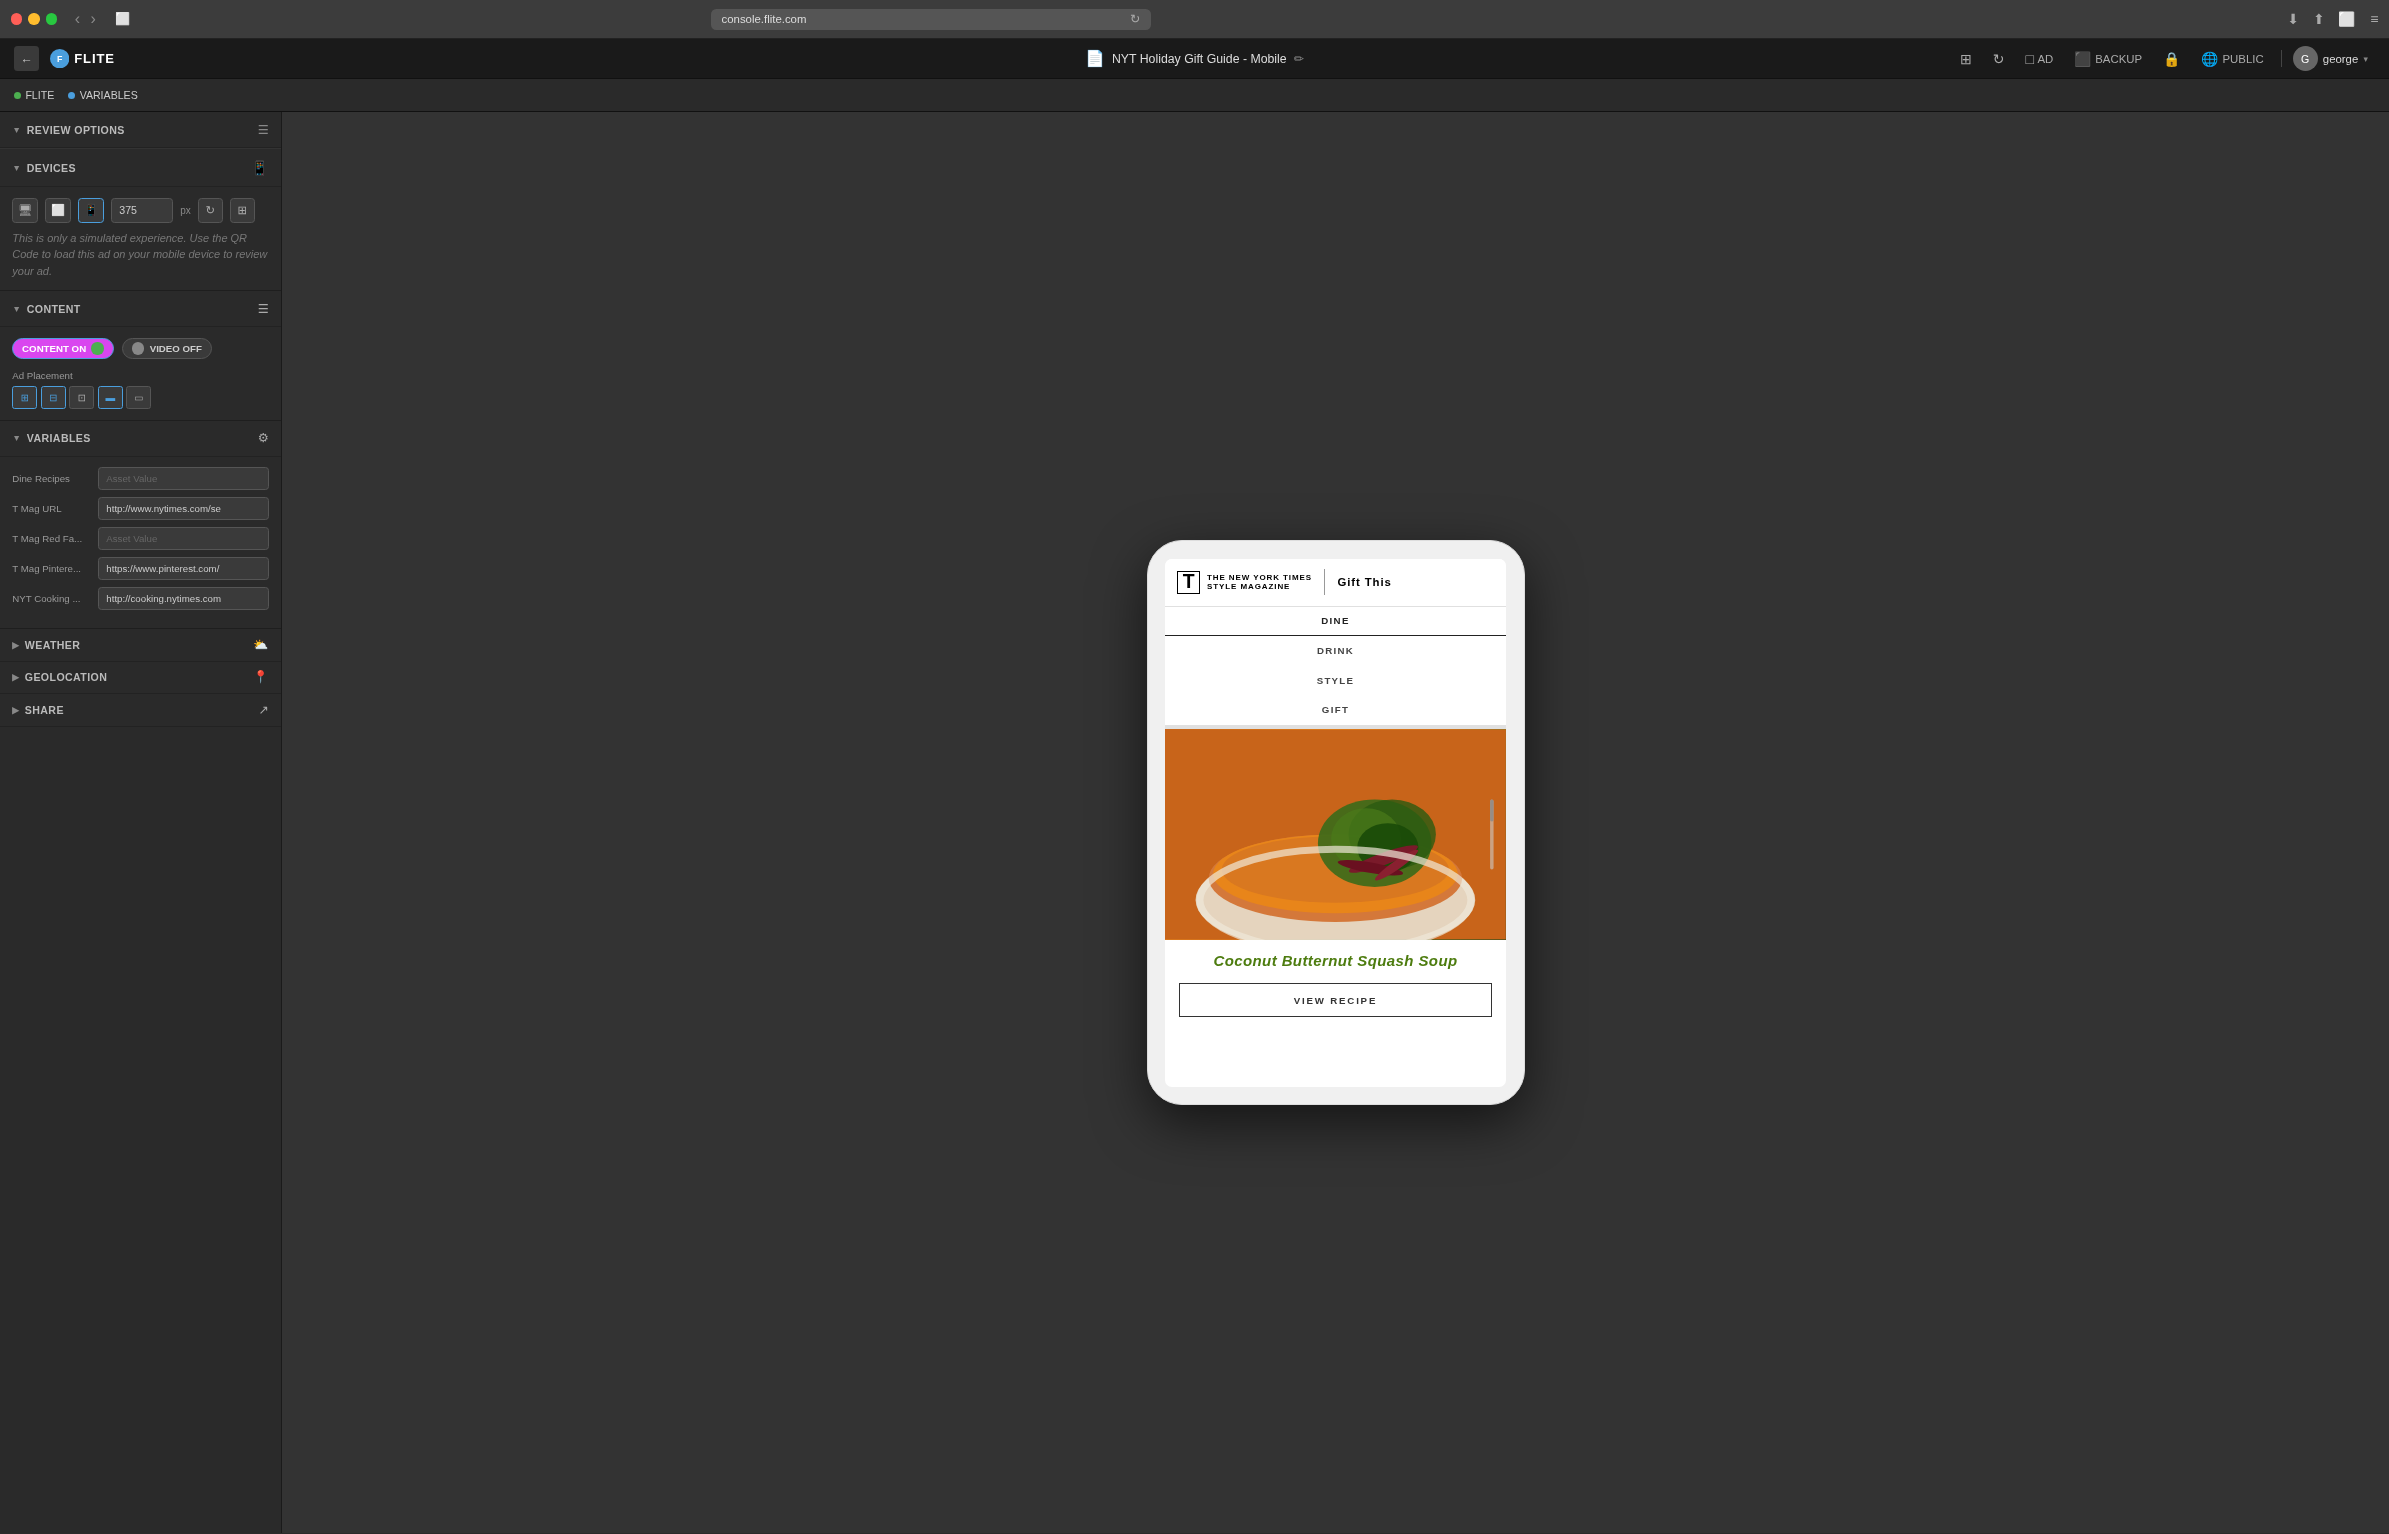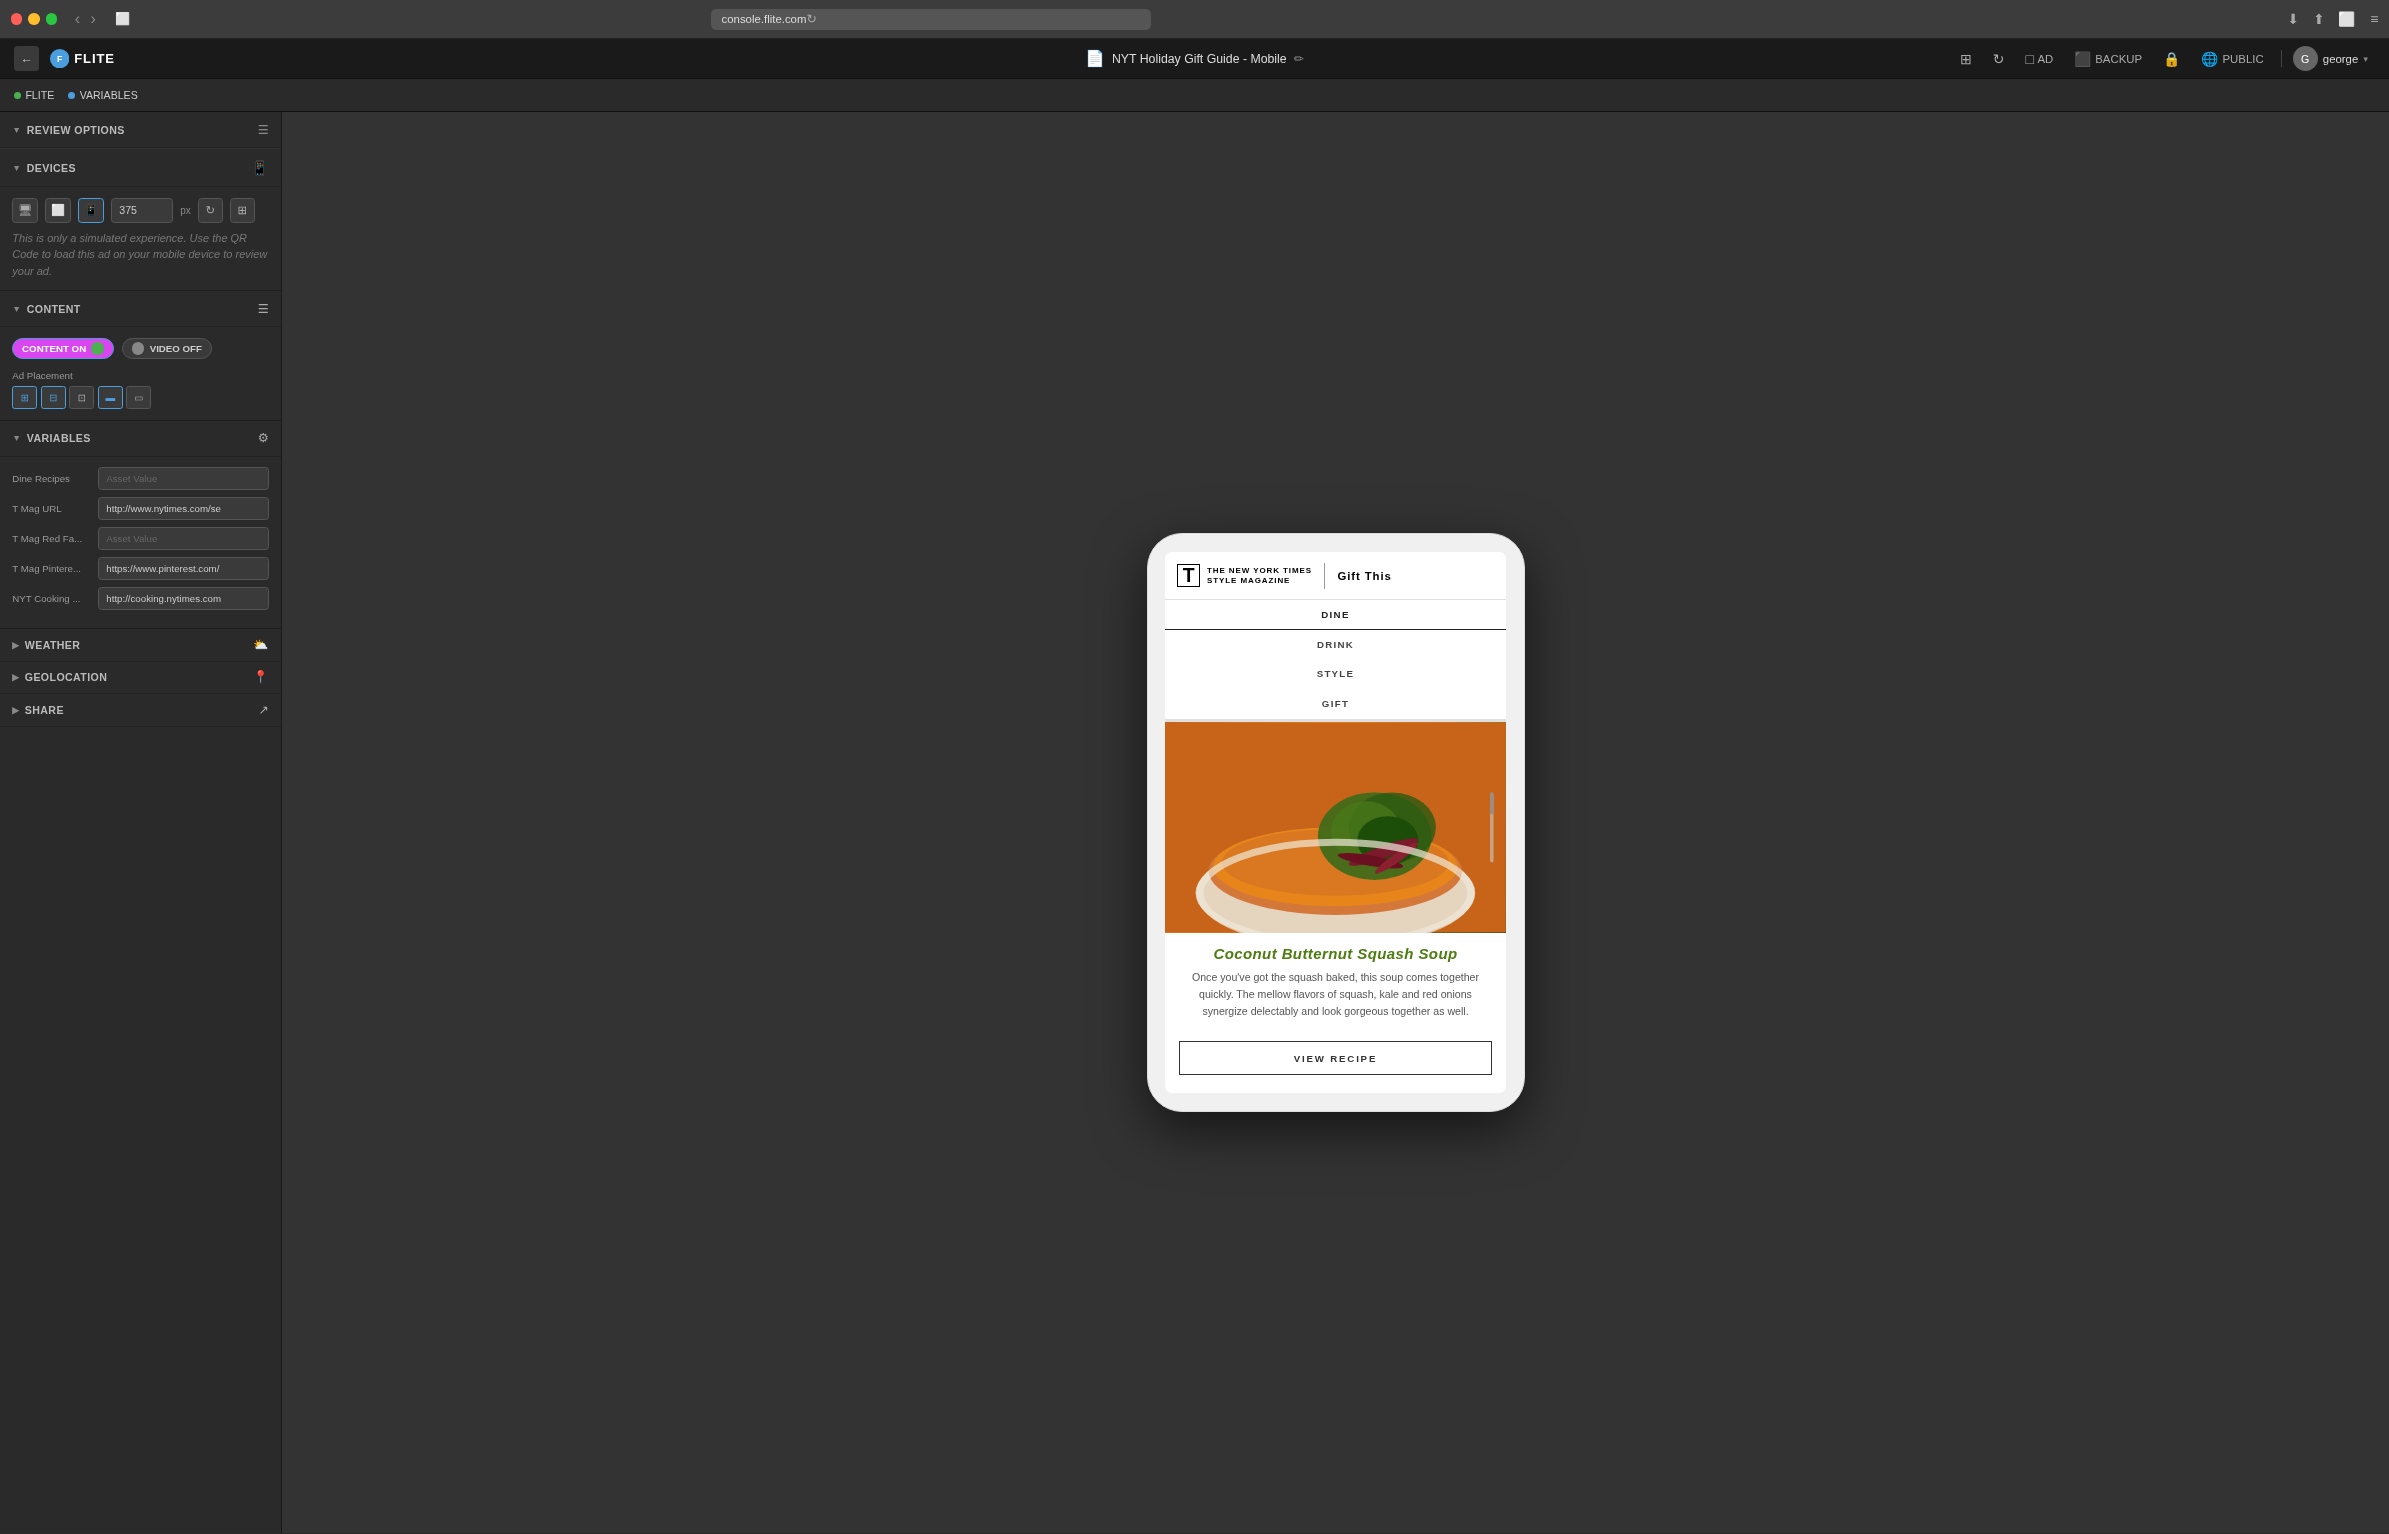--- a/index.html
+++ b/index.html
@@ -58,20 +58,21 @@
     }
     .address-bar {
       flex: 1;
       max-width: 440px;
       margin: 0 auto;
       background: #555;
       border-radius: 5.3px;
       padding: 3.5px 10.6px;
       display: flex;
       align-items: center;
+      justify-content: space-between;
       color: #ddd;
       font-size: 11.4px;
     }
     .reload-btn {
       background: none;
       border: none;
       color: #aaa;
       cursor: pointer;
       font-size: 12.3px;
     }
@@ -829,21 +830,20 @@
 
             <ellipse cx="195" cy="195" rx="155" ry="58" fill="none" stroke="#f0e8d8" stroke-width="8" opacity="0.7"></ellipse>
 
             <rect x="372" y="80" width="4" height="80" rx="2" fill="#ccc" opacity="0.6"></rect>
             <rect x="372" y="80" width="4" height="25" rx="2" fill="#888" opacity="0.8"></rect>
           </svg>
         </div>
 
         <div class="ad-recipe-title">Coconut Butternut Squash Soup</div>
 
-        <div class="ad-recipe-desc">Once you've got the squash baked, this soup comes together quickly. The mellow flavors of squash, kale and red onions synergize delectably and look gorgeous together as well.</div>
 
         <button class="ad-view-btn">VIEW RECIPE</button>
 
       </div>
     </div>
   </div>
 
 </div>
 
 

